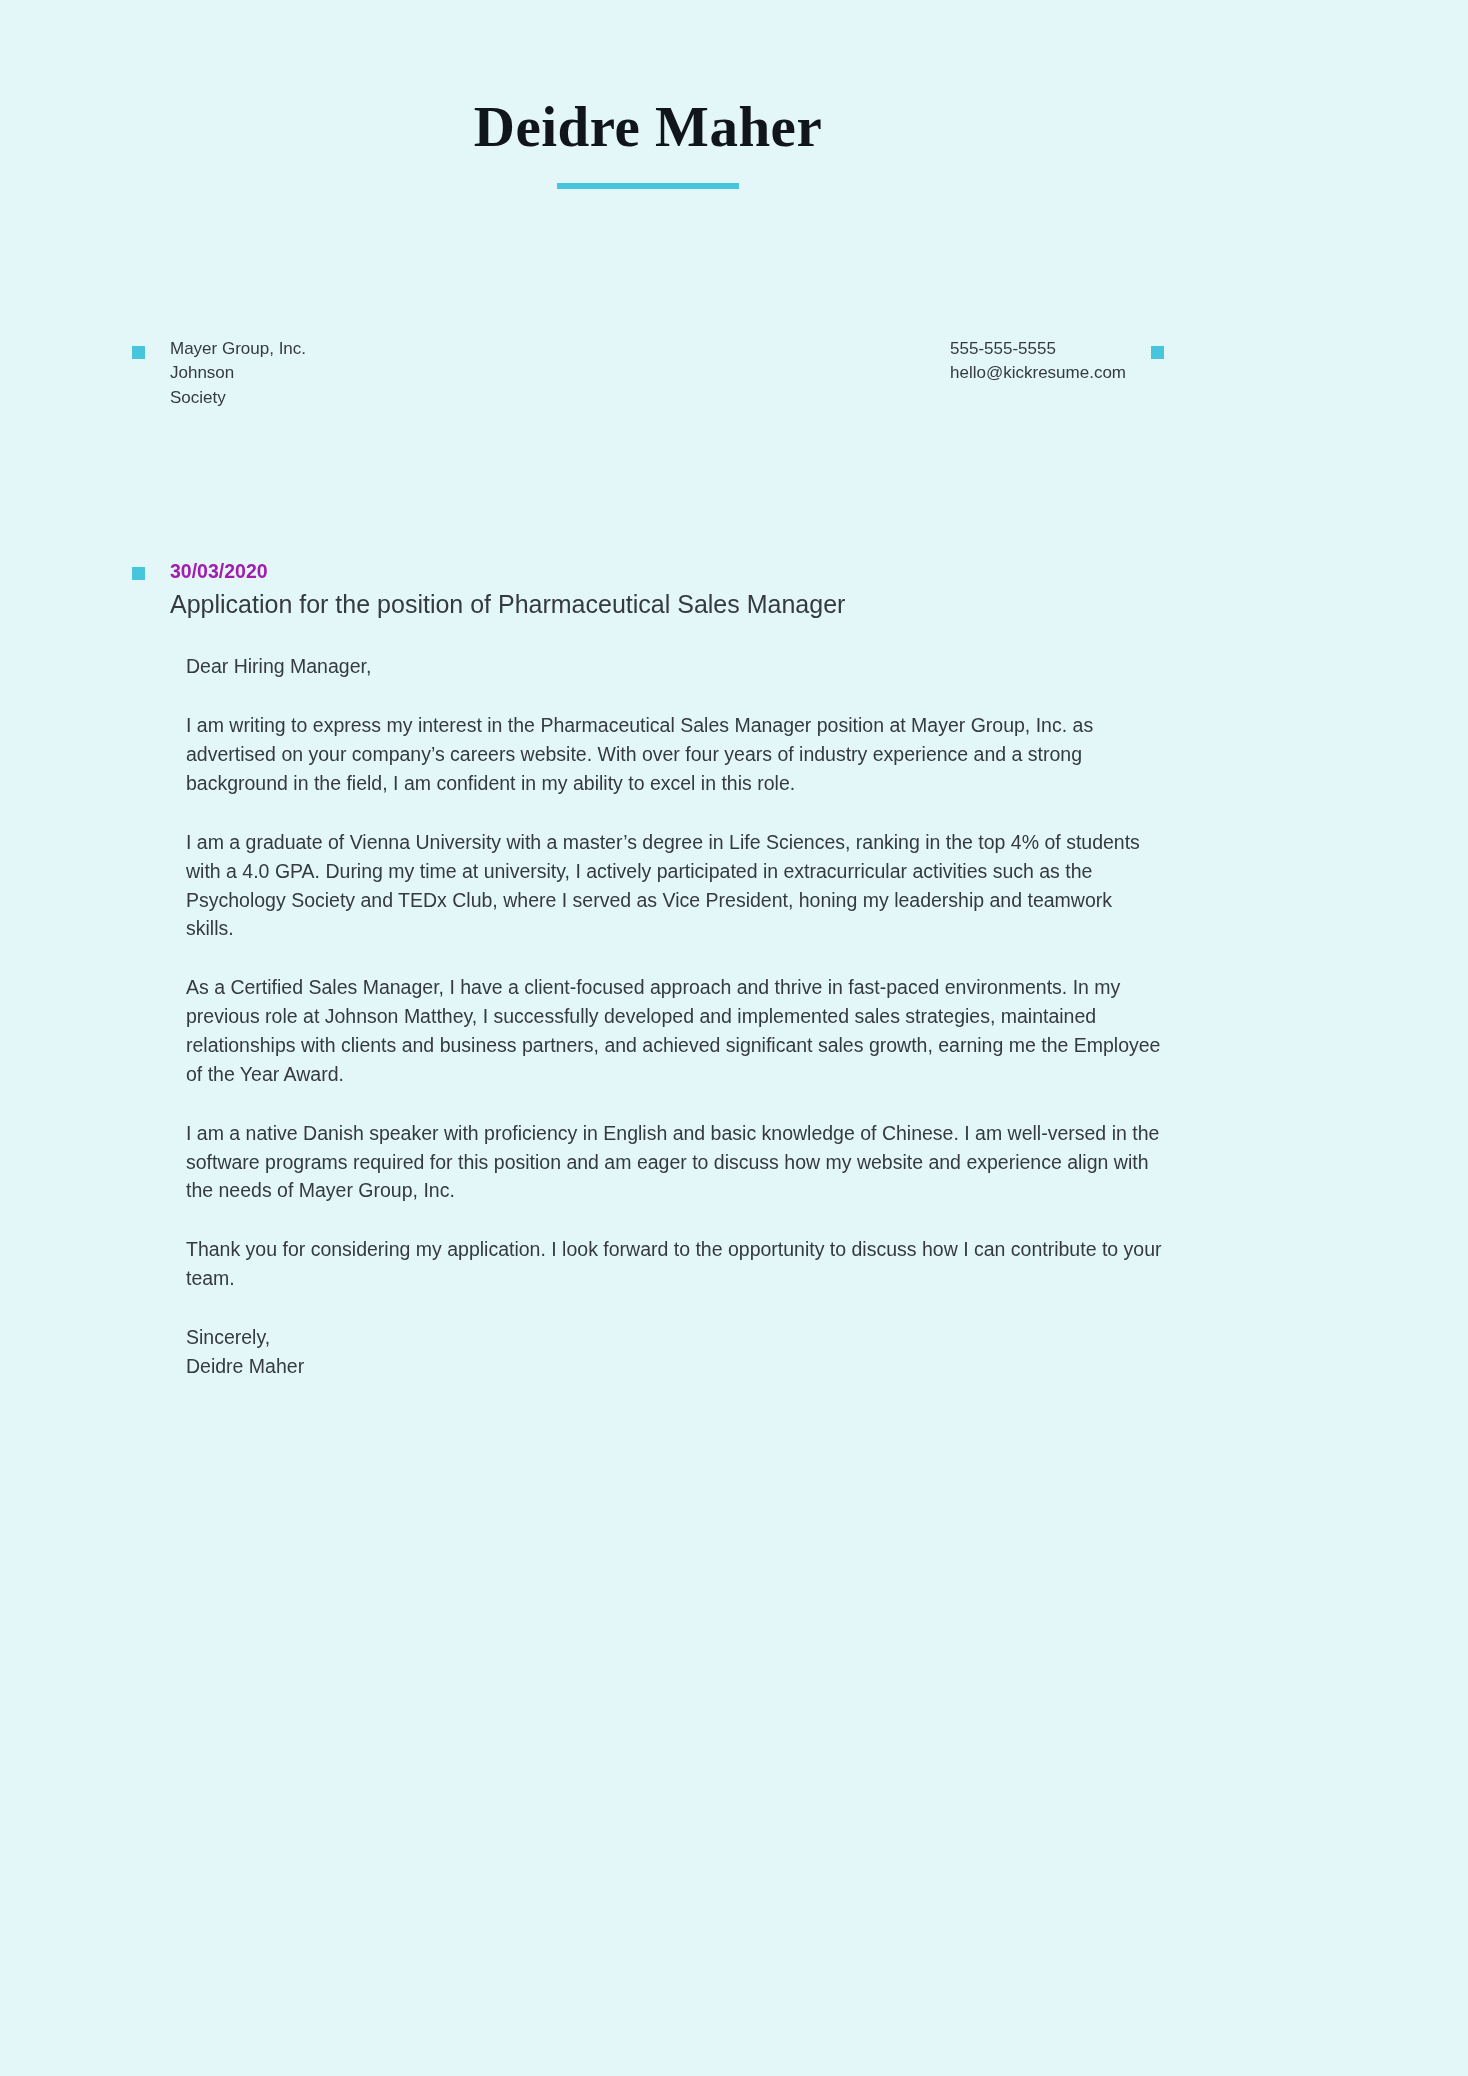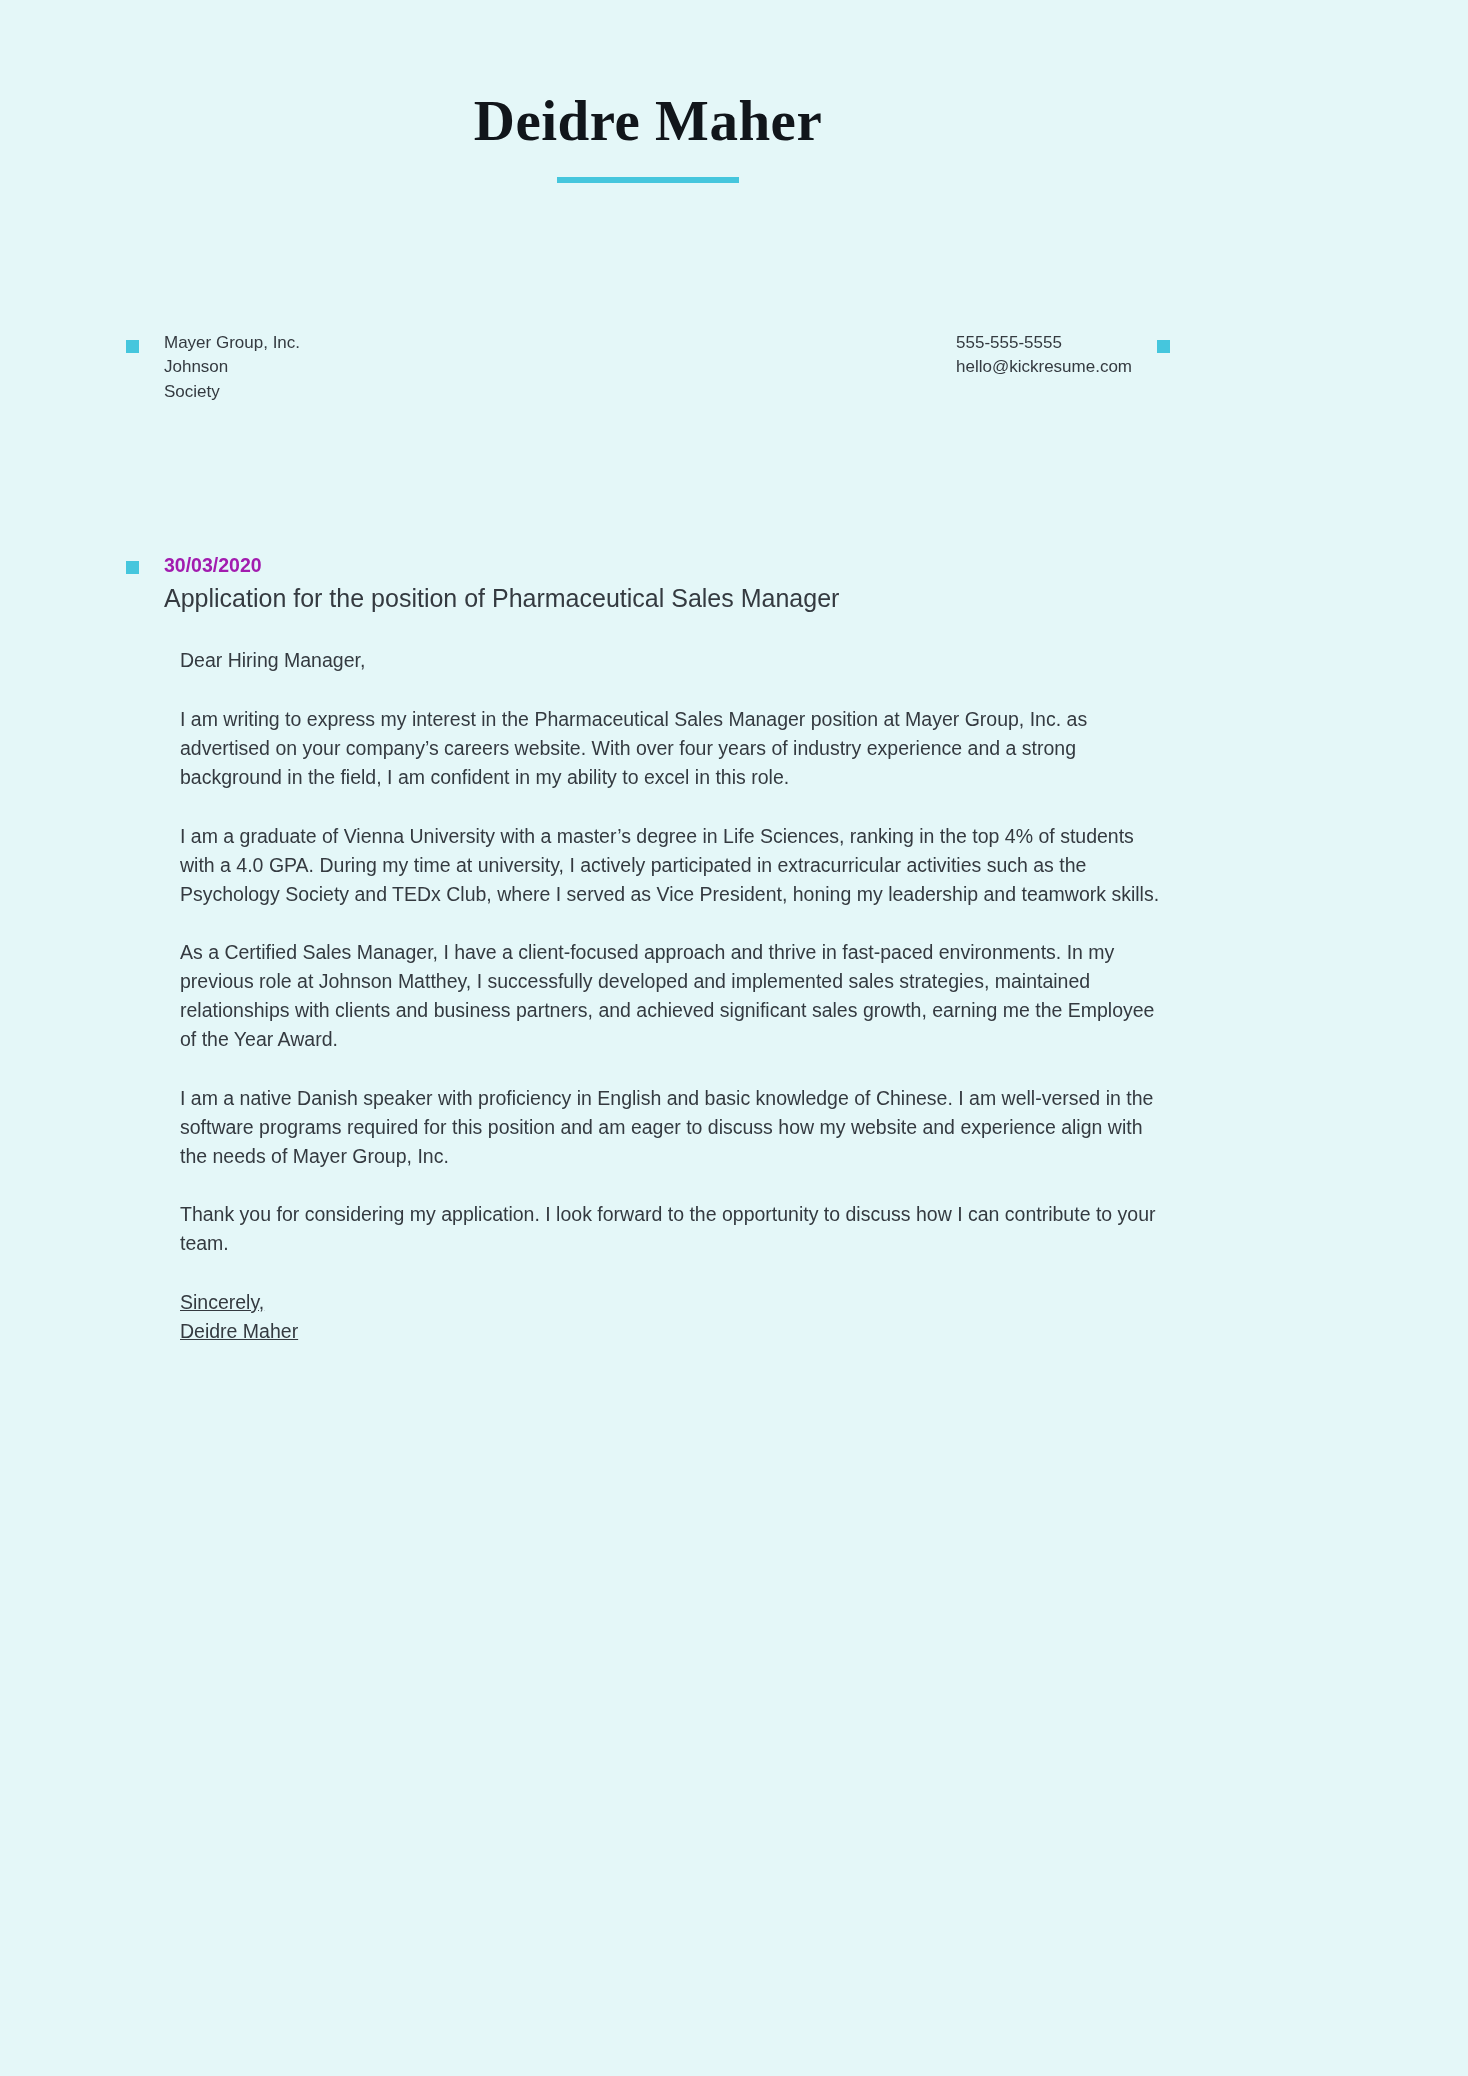--- a/index.html
+++ b/index.html
@@ -12,21 +12,21 @@
     background: #e4f7f8;
     font-family: "Liberation Sans", sans-serif;
     color: #2e3338;
     -webkit-font-smoothing: antialiased;
   }
   .page {
     position: relative;
     width: 1296px;
     min-height: 2076px;
     box-sizing: border-box;
-    padding: 2px;
+    padding: 8px;
   }
 
   
   .header {
     padding-top: 88px;
     text-align: center;
   }
   .name {
     font-family: "Liberation Serif", serif;
     font-weight: bold;
@@ -107,21 +107,20 @@
     line-height: 1.48;
     color: #343a40;
     margin: 30px 0 0 16px;
     text-align: left;
   }
   .salutation {
     margin-top: 30px;
   }
   .signoff {
     margin-top: 30px;
-    text-decoration: underline;
   }
   .signoff span { display: block; }
 </style>
 </head>
 <body>
 
 <div class="page">
 
   <div class="header">
     <h1 class="name">Deidre Maher</h1>

